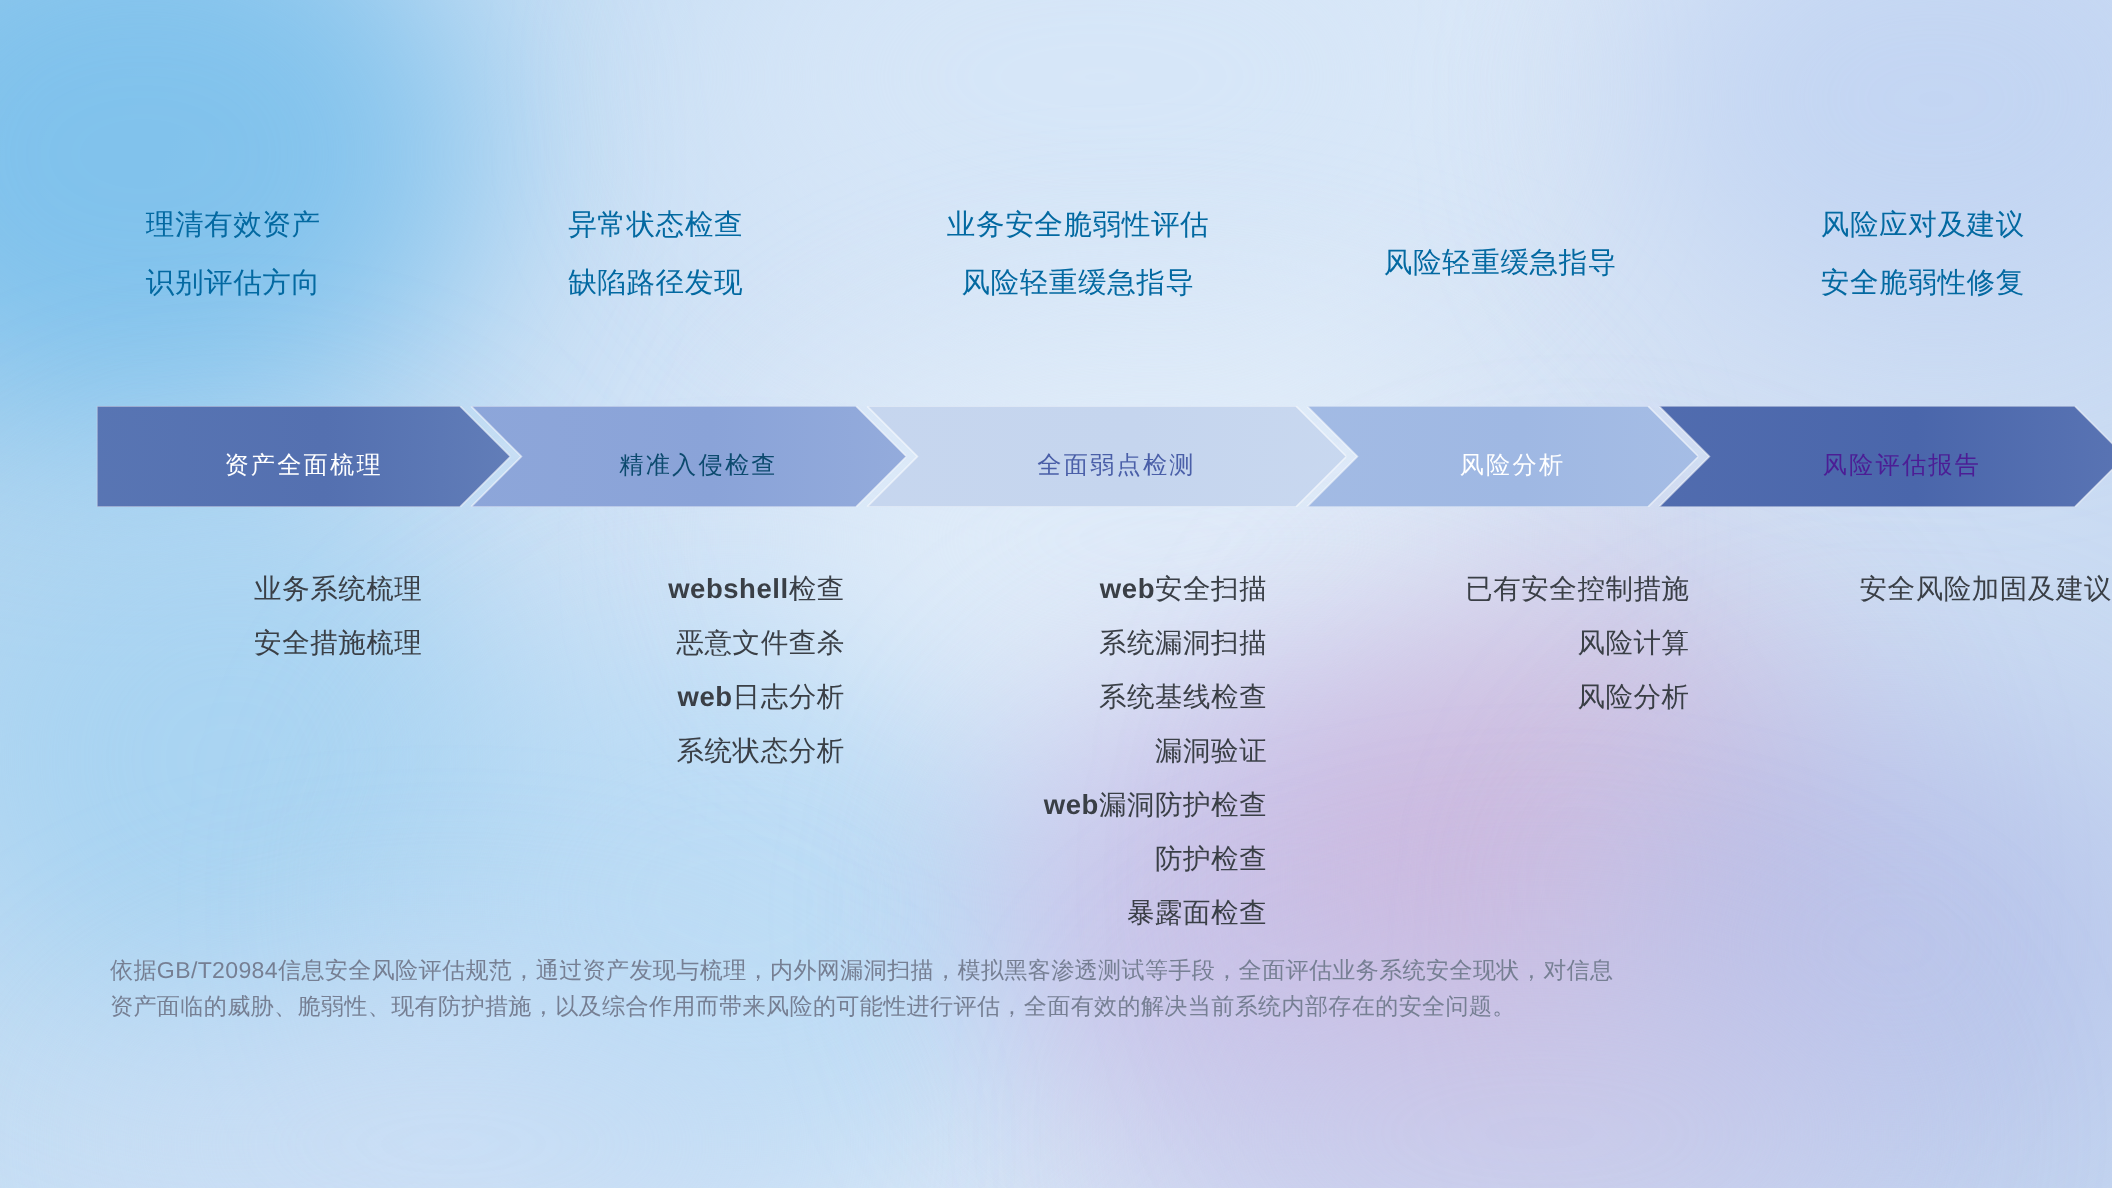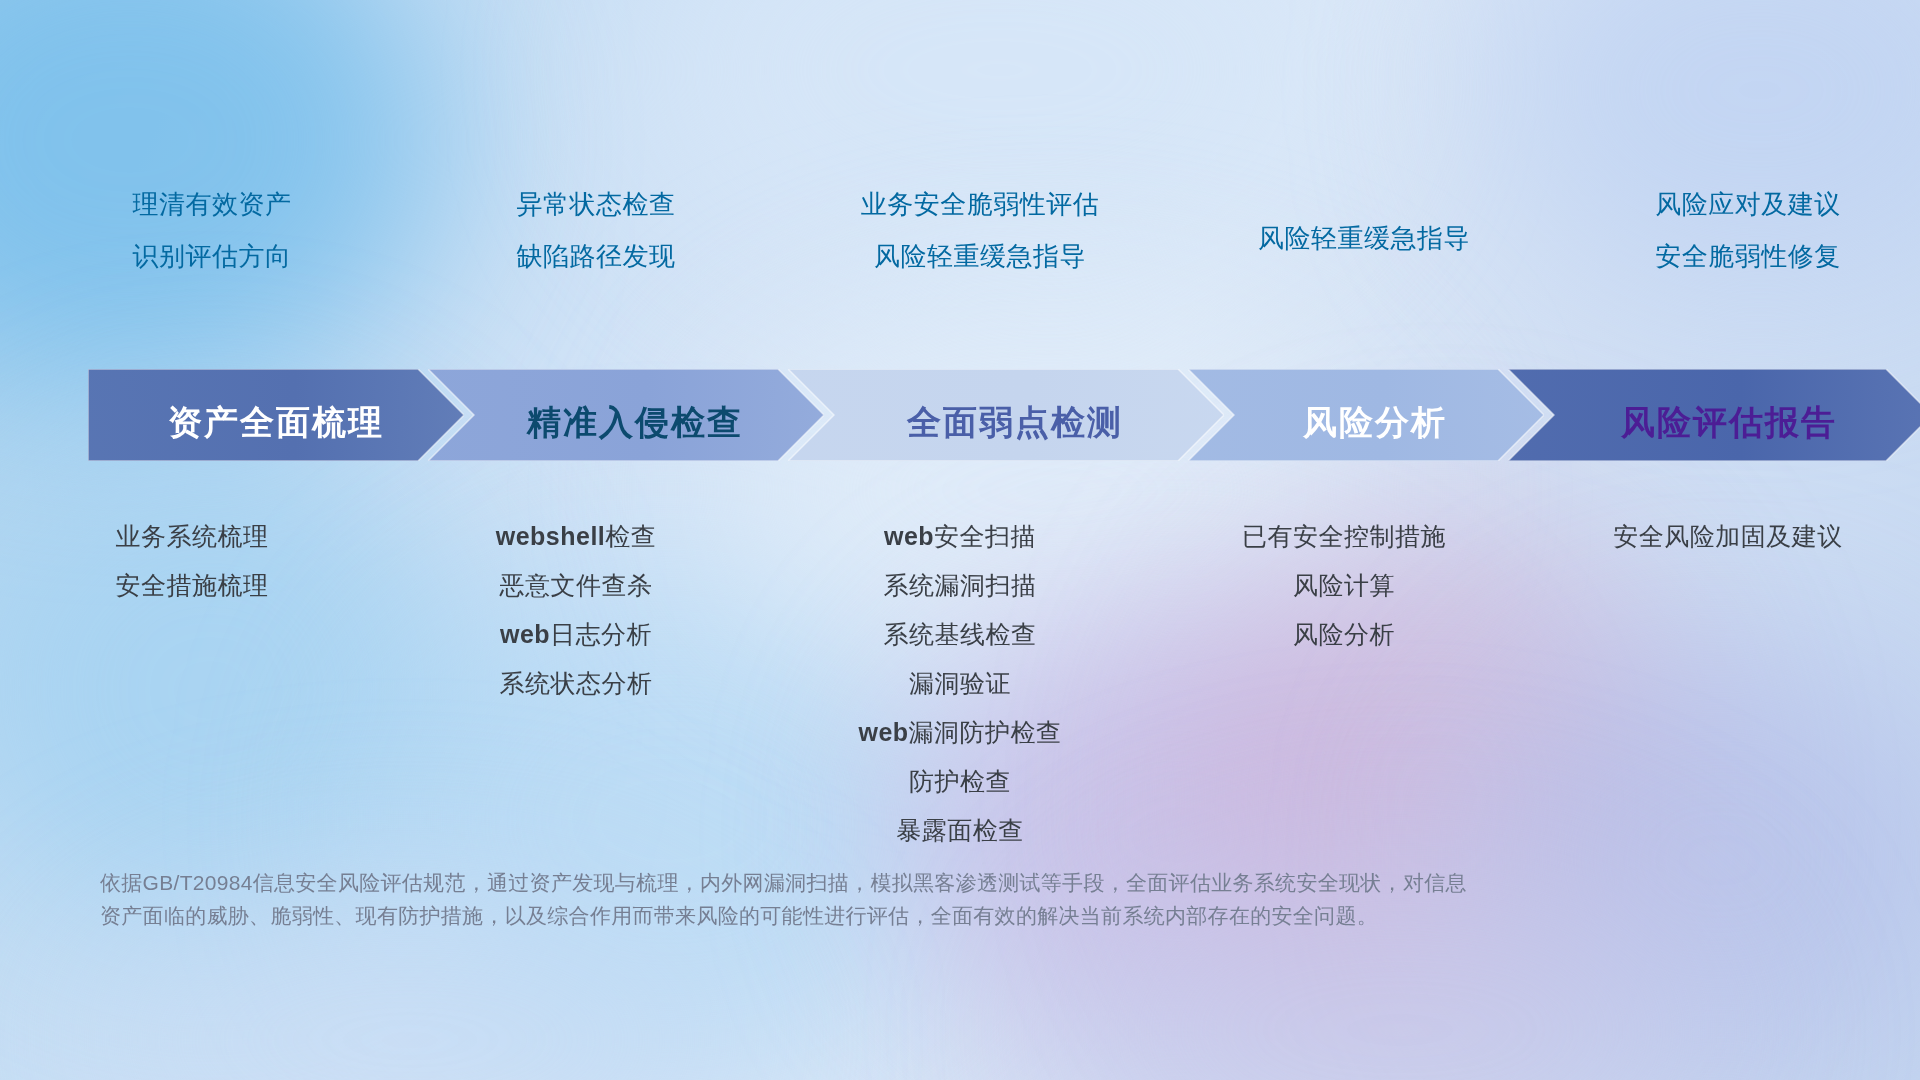--- a/index.html
+++ b/index.html
@@ -43,32 +43,32 @@
     margin-left:40px;
   }
 
   
   .band{position:absolute;left:88px;top:369px;width:1758px;height:92px;}
   .chev{
     position:absolute;top:0;height:92px;
     display:flex;align-items:center;justify-content:center;
   }
   .chev .lbl{
-    font-size:34px;font-weight:bold;letter-spacing:2px;white-space:nowrap;
+    font-size:22px;font-weight:normal;letter-spacing:2px;white-space:nowrap;
     position:relative;z-index:3;margin-top:15px;
   }
   .chev .shape{position:absolute;inset:0;z-index:1;}
   .chev .shape svg{display:block;width:100%;height:100%;}
 
   
   .bot-row{
     position:absolute;left:0;top:512px;width:1920px;
     display:flex;align-items:flex-start;
   }
-  .bot-col{flex:1;display:flex;flex-direction:column;align-items:center;}
+  .bot-col{flex:1;display:flex;flex-direction:column;align-items:flex-end;}
   .item{
     color:#3a3f46;font-size:25px;line-height:49px;white-space:nowrap;letter-spacing:.5px;
   }
   .item b{font-weight:bold;}
 
   
   .footer{
     position:absolute;left:100px;top:866px;width:1640px;
     color:#767f93;font-size:21px;line-height:33px;letter-spacing:.3px;
   }

